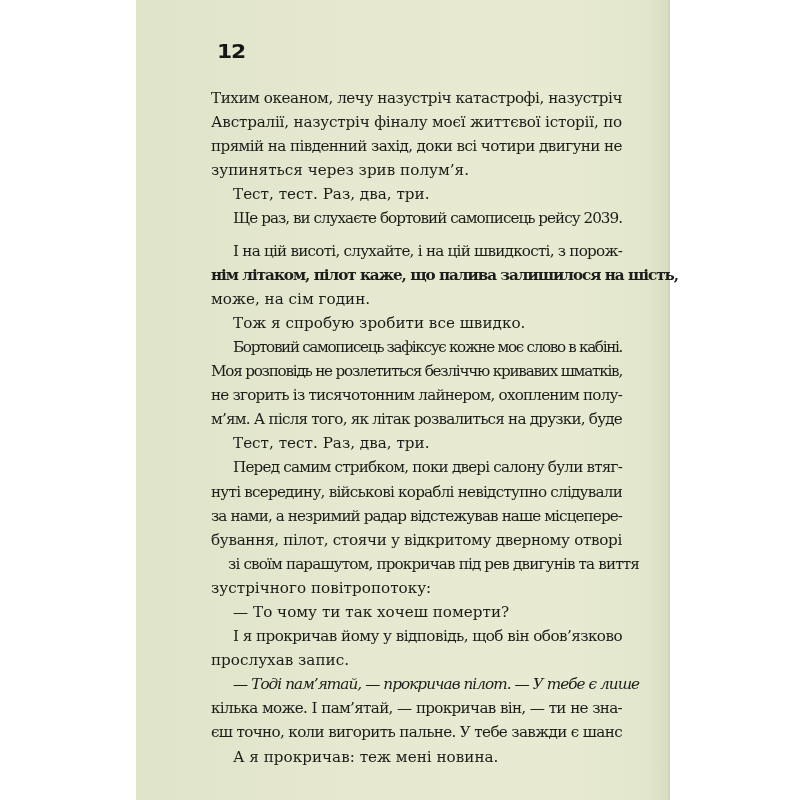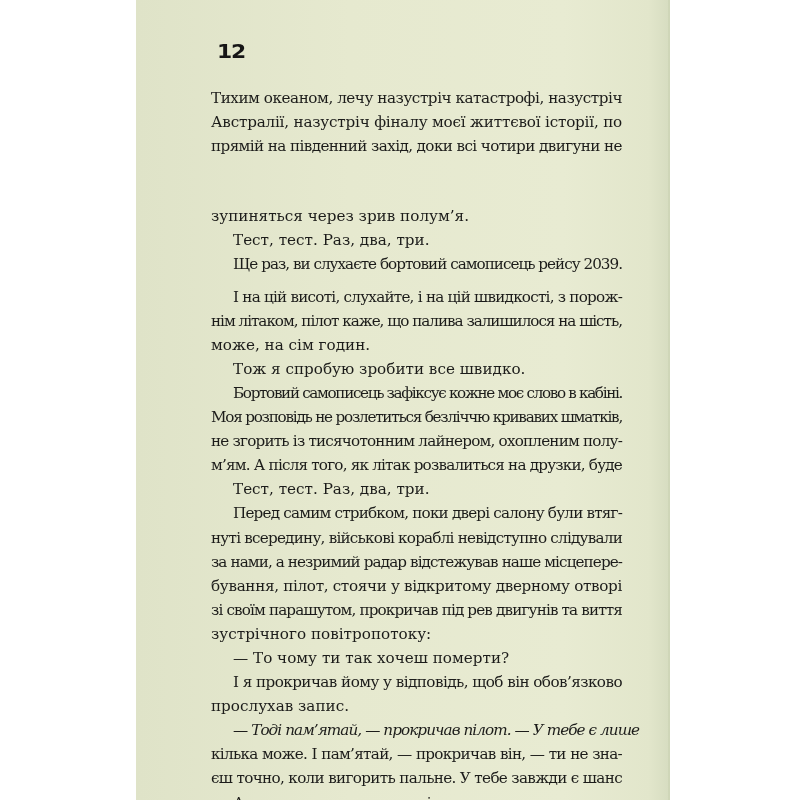--- a/index.html
+++ b/index.html
@@ -66,37 +66,37 @@
 </head>
 <body>
 
 <div class="page">
   <div class="page-edge"></div>
   <div class="page-number">12</div>
   <div class="text-block" id="text-block">
       <span class="line" style="white-space: nowrap; letter-spacing: -0.456801px;">Тихим океаном, лечу назустріч катастрофі, назустріч</span>
       <span class="line" style="white-space: nowrap; letter-spacing: -0.208432px;">Австралії, назустріч фіналу моєї життєвої історії, по</span>
       <span class="line" style="white-space: nowrap; letter-spacing: -0.607017px;">прямій на південний захід, доки всі чотири двигуни не</span>
-      <span class="line last" style="white-space: nowrap; margin-top: 46px;">зупиняться через зрив полум’я.</span>
+      <span class="line last" style="white-space: nowrap;">зупиняться через зрив полум’я.</span>
       <span class="line indent last" style="white-space: nowrap;">Тест, тест. Раз, два, три.</span>
       <span class="line indent last" style="white-space: nowrap; letter-spacing: -0.993873px;">Ще раз, ви слухаєте бортовий самописець рейсу 2039.</span>
       <span class="line indent" style="white-space: nowrap; letter-spacing: -0.769886px; margin-top: 8px;">І на цій висоті, слухайте, і на цій швидкості, з порож-</span>
-      <span class="line" style="white-space: nowrap; letter-spacing: -1.025px;">нім літаком, пілот каже, що палива залишилося на шість,</span>
+      <span class="line" style="white-space: nowrap; letter-spacing: -1.025px; font-weight: bold;">нім літаком, пілот каже, що палива залишилося на шість,</span>
       <span class="line last" style="white-space: nowrap;">може, на сім годин.</span>
       <span class="line indent last" style="white-space: nowrap;">Тож я спробую зробити все швидко.</span>
       <span class="line indent" style="white-space: nowrap; letter-spacing: -1.33449px;">Бортовий самописець зафіксує кожне моє слово в кабіні.</span>
       <span class="line" style="white-space: nowrap; letter-spacing: -1.22528px;">Моя розповідь не розлетиться безліччю кривавих шматків,</span>
       <span class="line" style="white-space: nowrap; letter-spacing: -0.802584px;">не згорить із тисячотонним лайнером, охопленим полу-</span>
       <span class="line" style="white-space: nowrap; letter-spacing: -0.806362px;">м’ям. А після того, як літак розвалиться на друзки, буде</span>
       <span class="line indent last" style="white-space: nowrap;">Тест, тест. Раз, два, три.</span>
       <span class="line indent" style="white-space: nowrap; letter-spacing: -0.81625px;">Перед самим стрибком, поки двері салону були втяг-</span>
       <span class="line" style="white-space: nowrap; letter-spacing: -0.777557px;">нуті всередину, військові кораблі невідступно слідували</span>
       <span class="line" style="white-space: nowrap; letter-spacing: -0.909788px;">за нами, а незримий радар відстежував наше місцепере-</span>
       <span class="line" style="white-space: nowrap; letter-spacing: -0.331189px;">бування, пілот, стоячи у відкритому дверному отворі</span>
-      <span class="line" style="white-space: nowrap; letter-spacing: -0.86108px;">зі своїм парашутом, прокричав під рев двигунів та виття</span>
+      <span class="line" style="white-space: nowrap; letter-spacing: -0.86108px; margin-left: 17px;">зі своїм парашутом, прокричав під рев двигунів та виття</span>
       <span class="line last" style="white-space: nowrap;">зустрічного повітропотоку:</span>
       <span class="line indent last" style="white-space: nowrap;">— То чому ти так хочеш померти?</span>
       <span class="line indent" style="white-space: nowrap; letter-spacing: -0.567708px;">І я прокричав йому у відповідь, щоб він обов’язково</span>
       <span class="line last" style="white-space: nowrap;">прослухав запис.</span>
       <span class="line indent" style="white-space: nowrap; letter-spacing: -0.921262px; font-style: italic;">— Тоді пам’ятай, — прокричав пілот. — У тебе є лише</span>
       <span class="line" style="white-space: nowrap; letter-spacing: -0.697443px;">кілька може. І пам’ятай, — прокричав він, — ти не зна-</span>
       <span class="line" style="white-space: nowrap; letter-spacing: -0.665865px;">єш точно, коли вигорить пальне. У тебе завжди є шанс</span>
       <span class="line indent last" style="white-space: nowrap;">А я прокричав: теж мені новина.</span>
     </div>
 </div>

